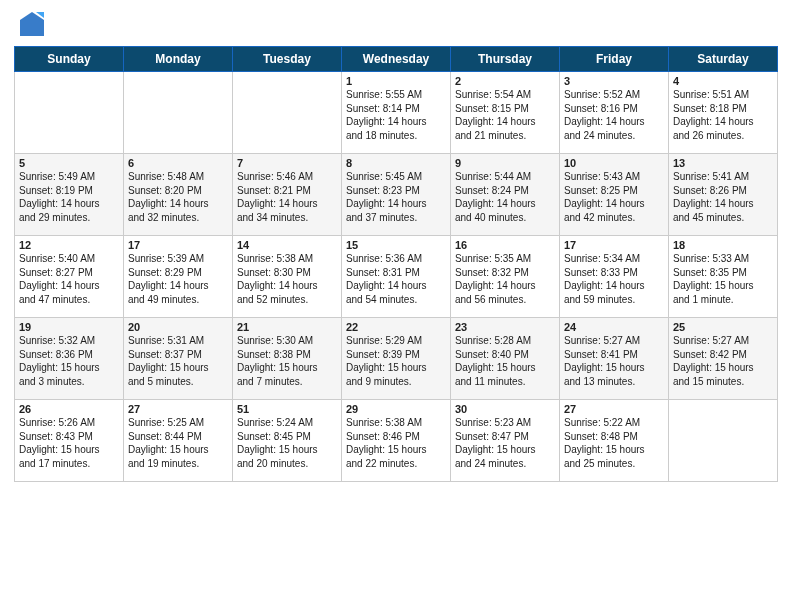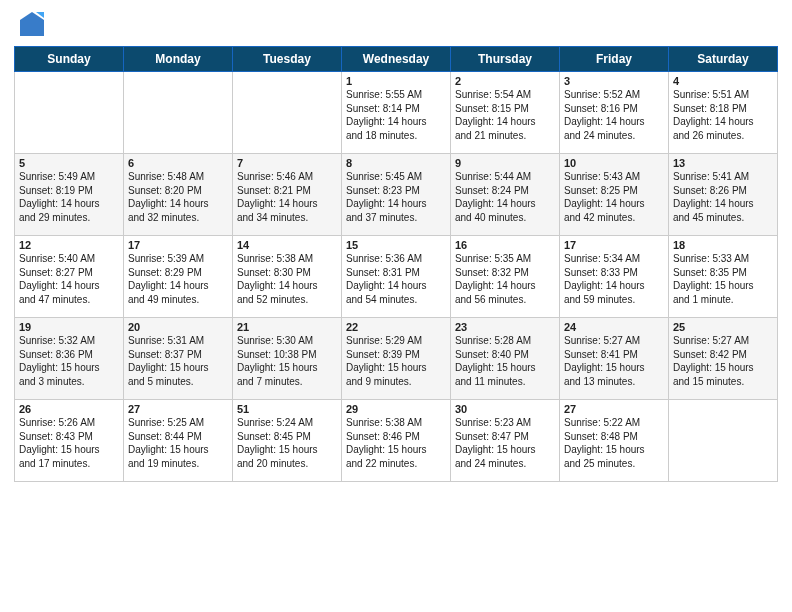--- a/index.html
+++ b/index.html
@@ -280,21 +280,21 @@
           <td class="alt-row">
             <span class="day-num">20</span>
             <div class="day-info">Sunrise: 5:31 AM
 Sunset: 8:37 PM
 Daylight: 15 hours
 and 5 minutes.</div>
           </td>
           <td class="alt-row">
             <span class="day-num">21</span>
             <div class="day-info">Sunrise: 5:30 AM
-Sunset: 10:38 PM
+Sunset: 8:38 PM
 Daylight: 15 hours
 and 7 minutes.</div>
           </td>
           <td class="alt-row">
             <span class="day-num">22</span>
             <div class="day-info">Sunrise: 5:29 AM
 Sunset: 8:39 PM
 Daylight: 15 hours
 and 9 minutes.</div>
           </td>

